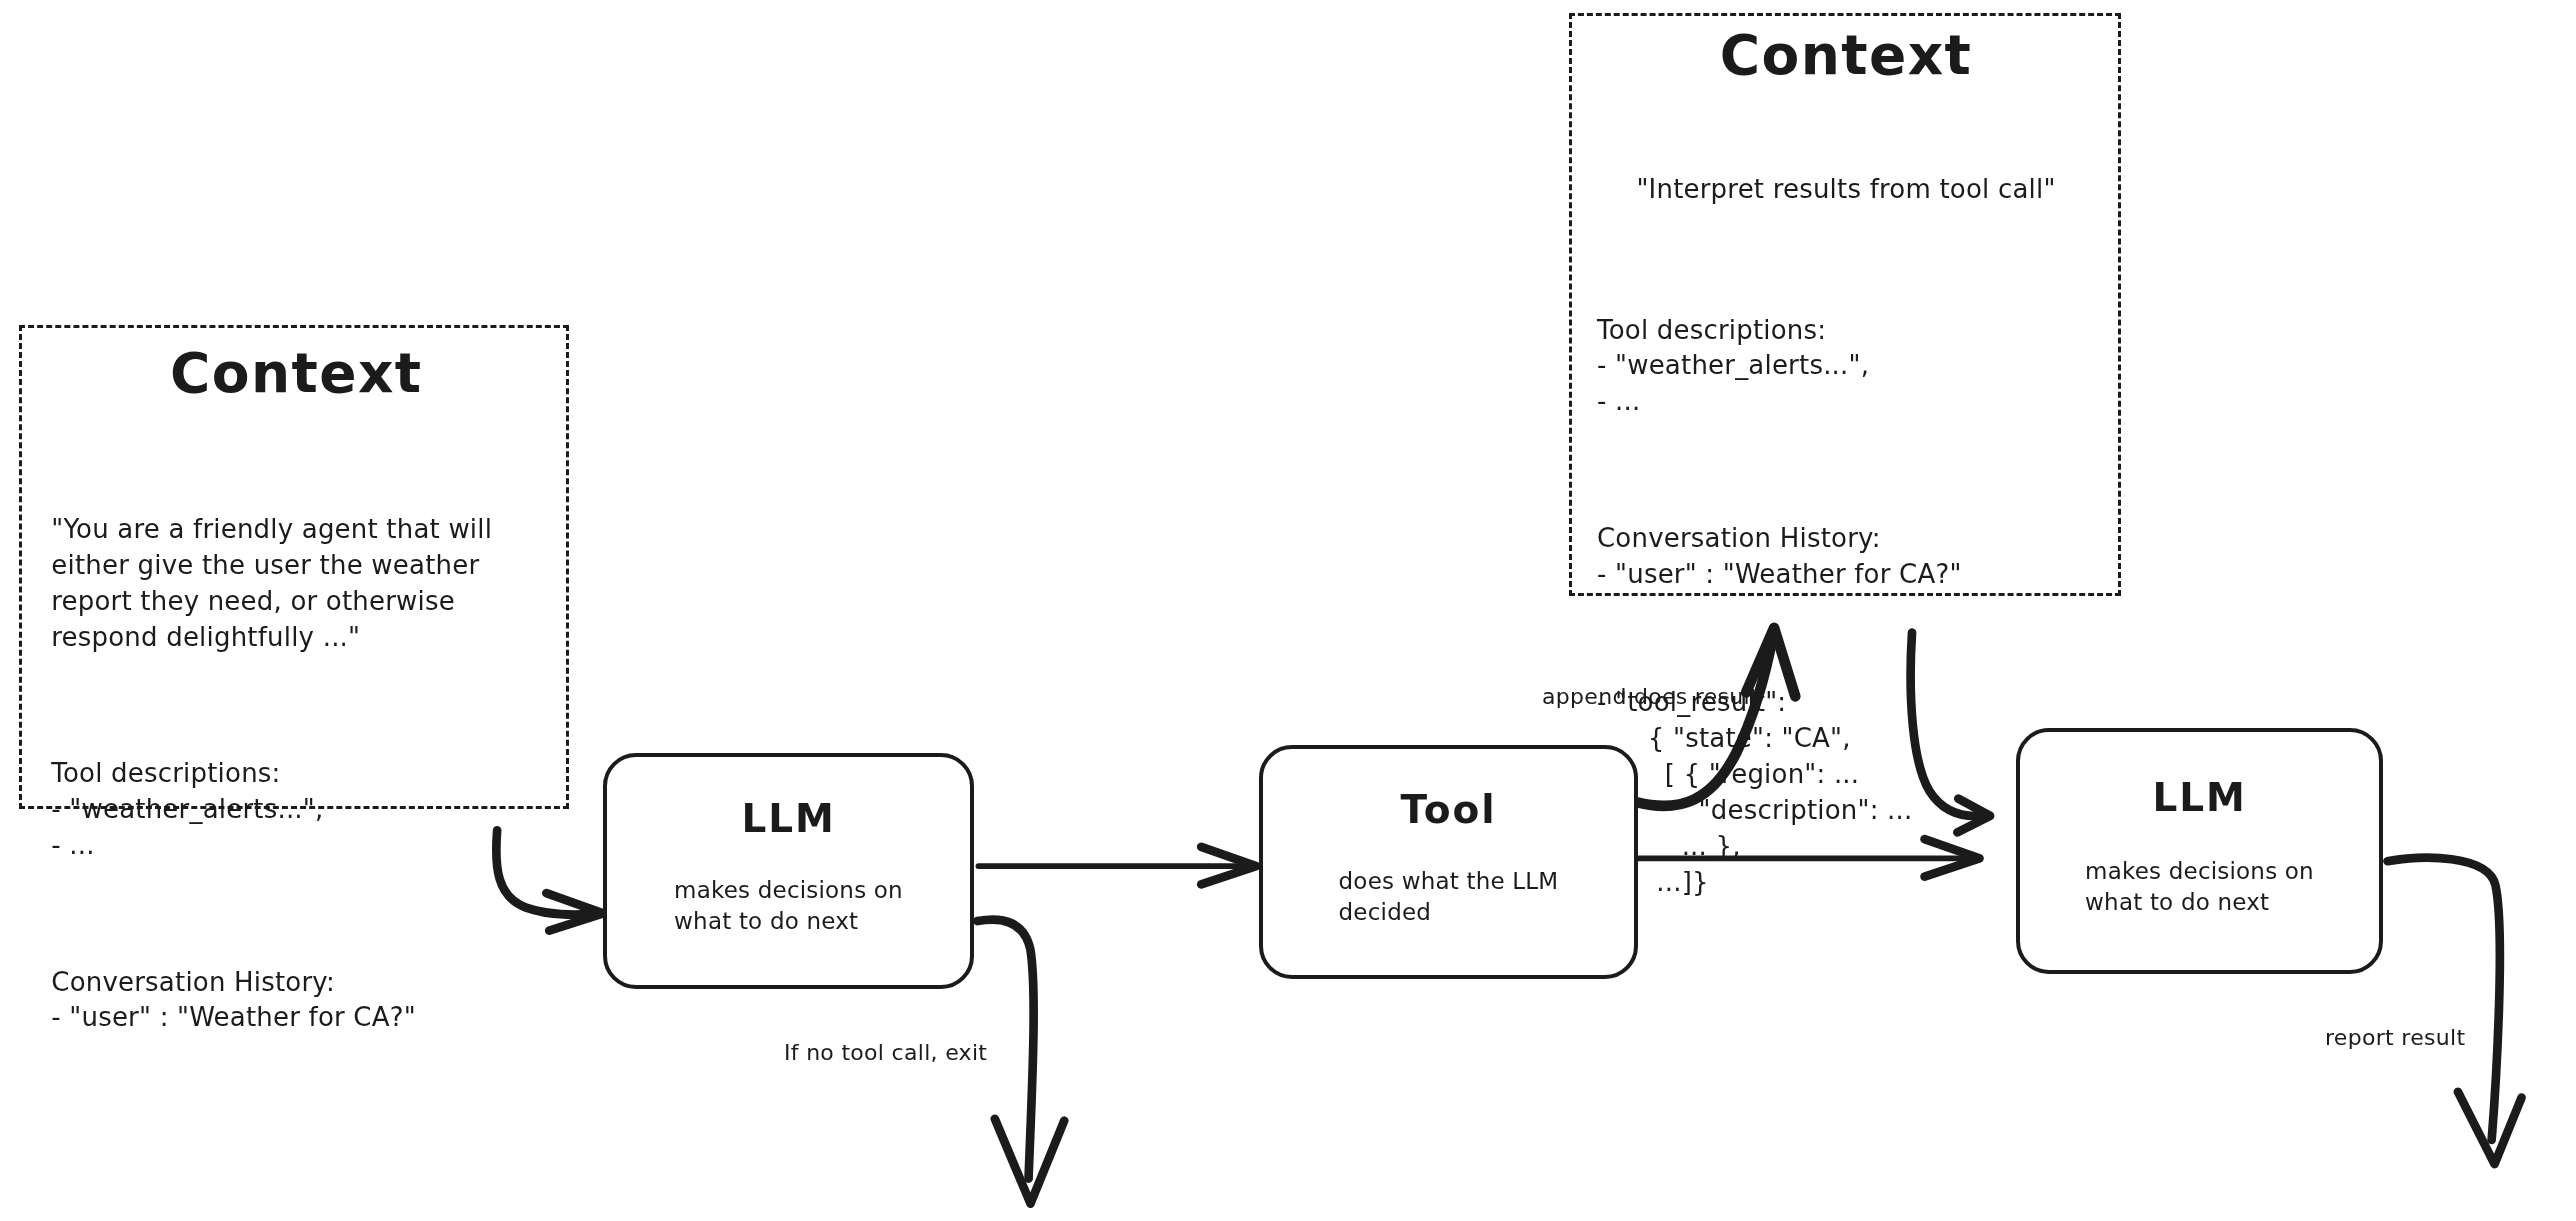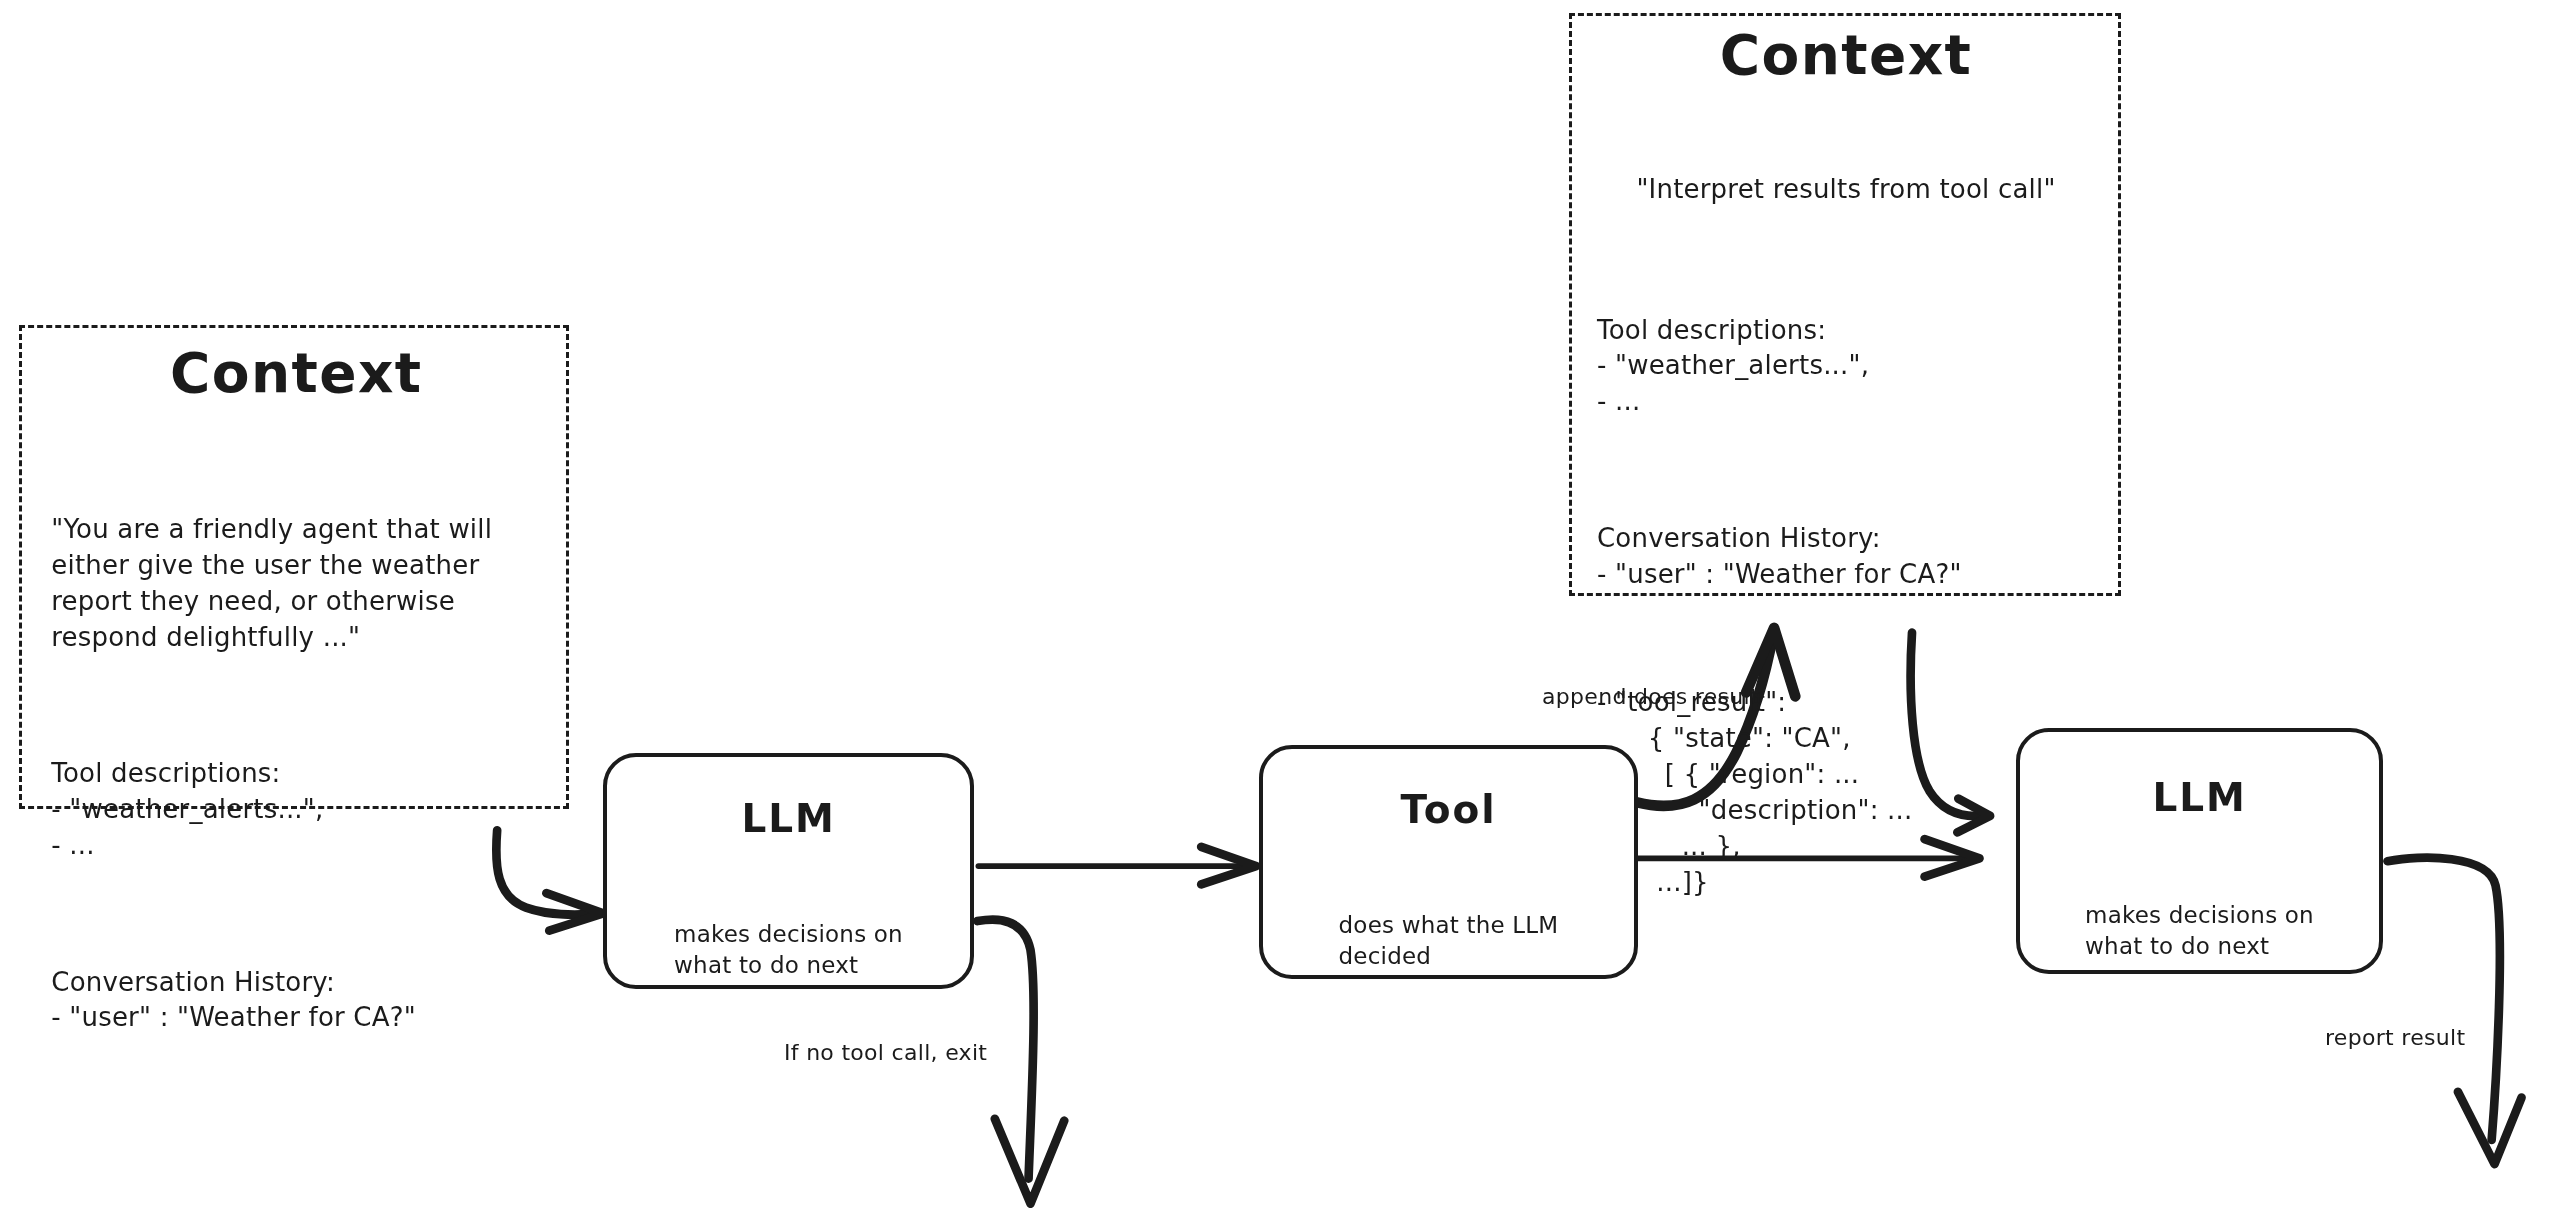--- a/index.html
+++ b/index.html
@@ -80,21 +80,20 @@
   .node-box {
     position: absolute;
     box-sizing: border-box;
     border: 4.8px solid #1b1b1b;
     border-radius: 33px;
     background: #ffffff;
     display: flex;
     flex-direction: column;
     align-items: center;
     justify-content: flex-start;
-    gap: 44px;
   }
   .node-title {
     font-size: 39px;
     font-weight: 600;
     letter-spacing: 1.9px;
     line-height: 1;
   }
   .node-sub {
     font-size: 23px;
     line-height: 1.33;

